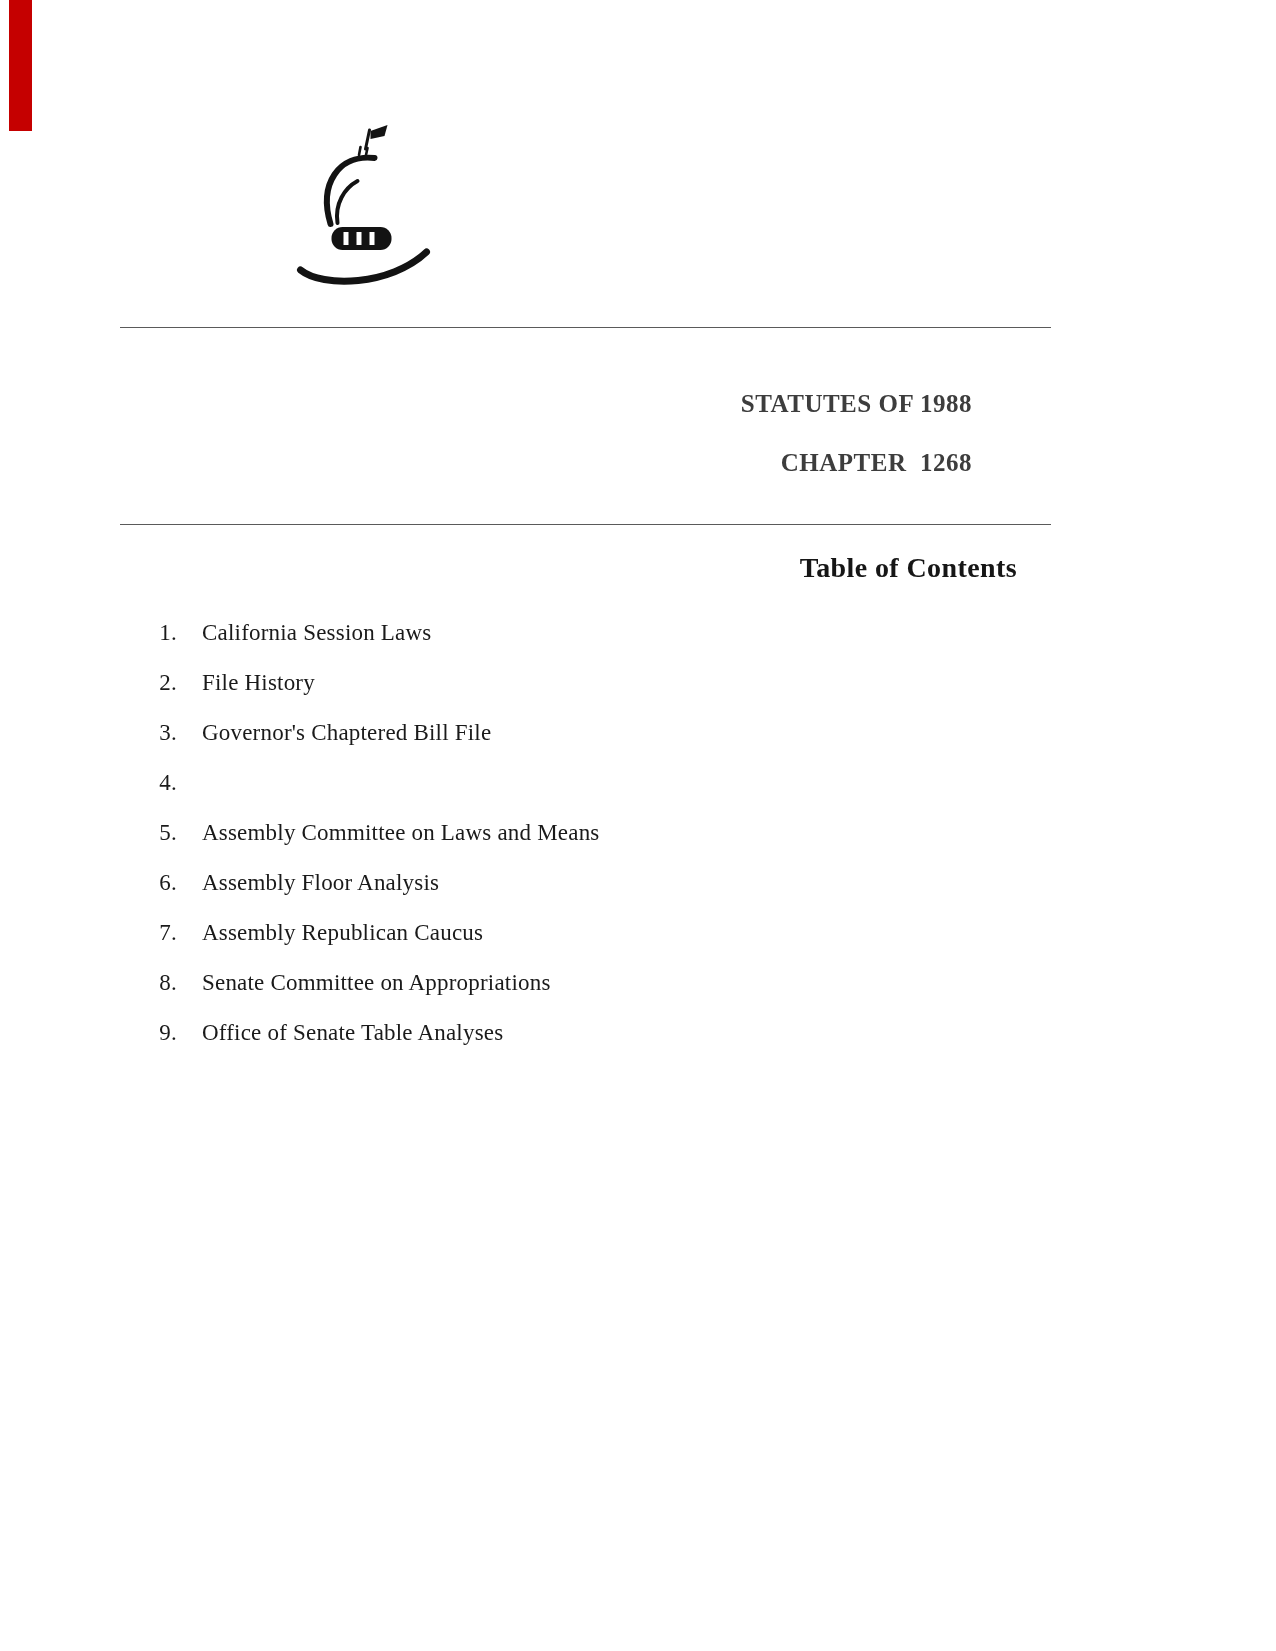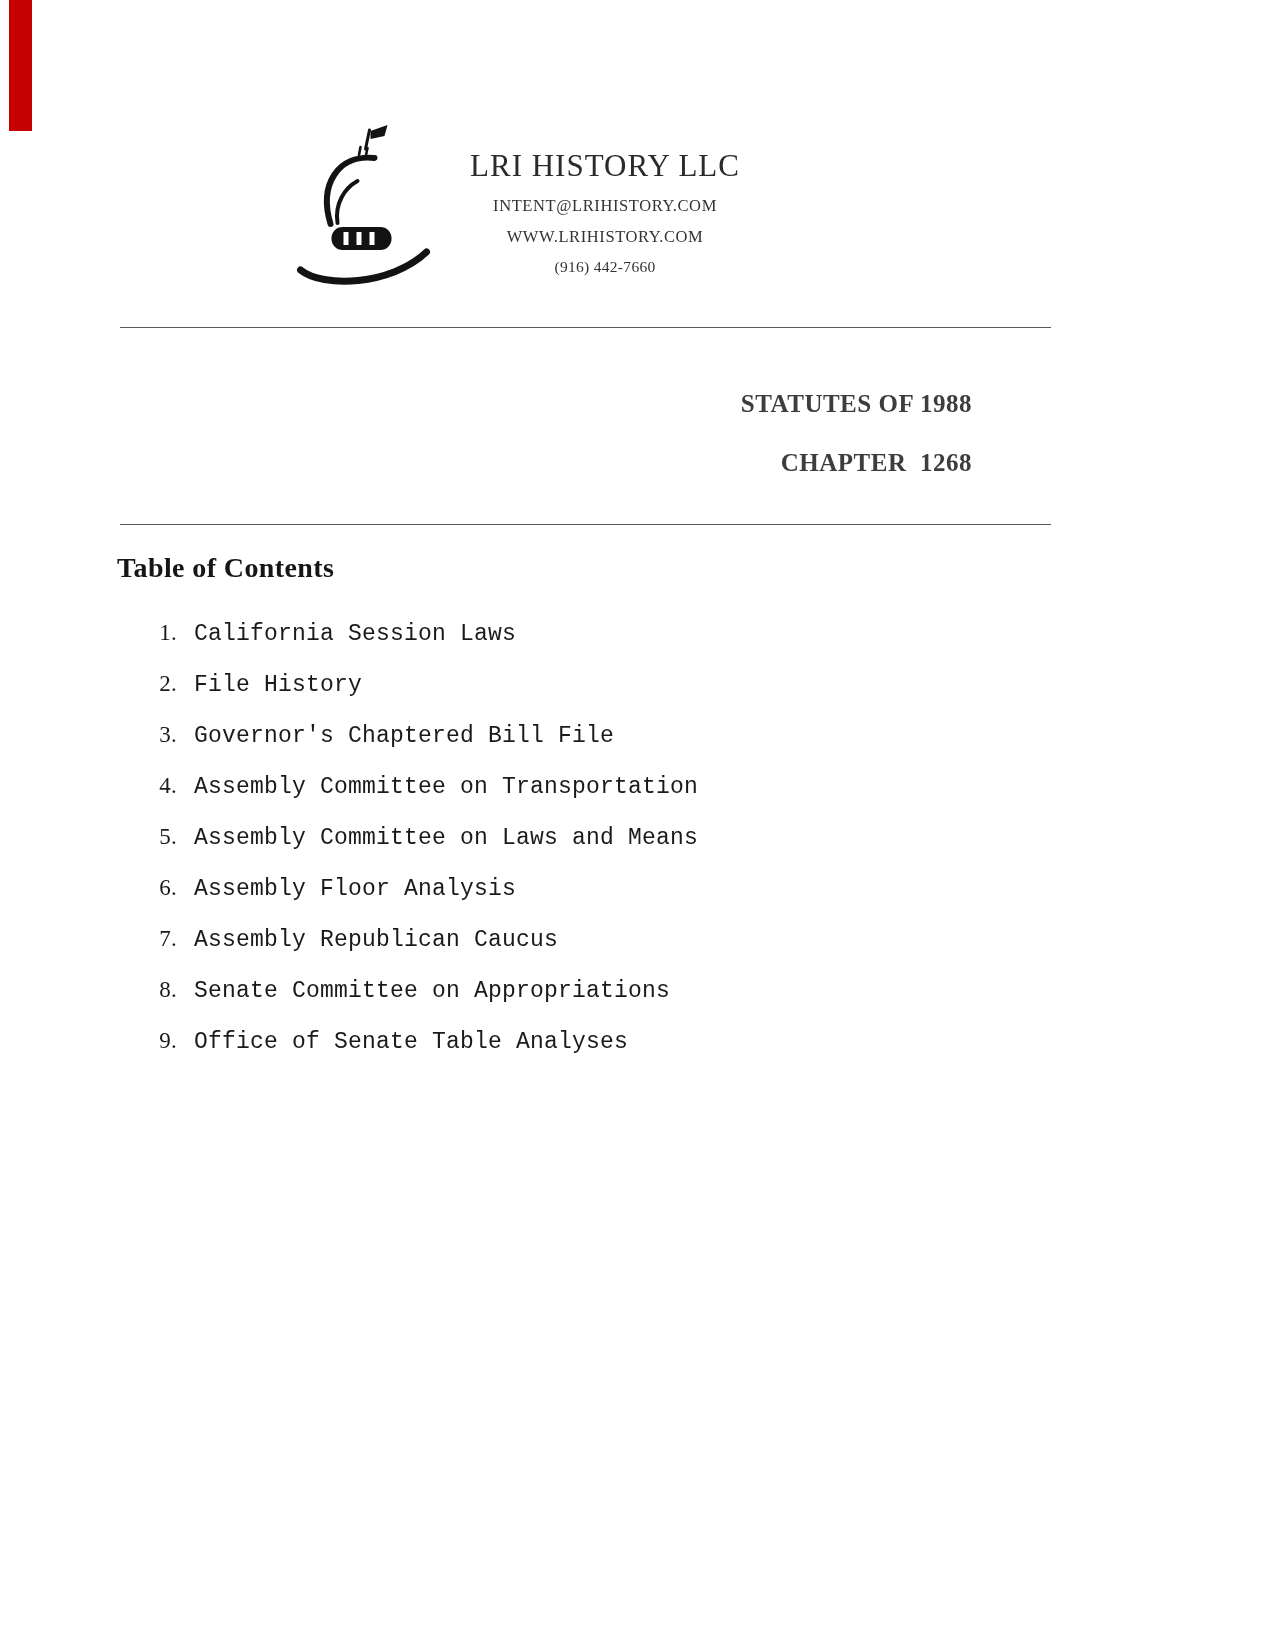--- a/index.html
+++ b/index.html
@@ -95,20 +95,21 @@
     left: 117px;
     top: 552px;
     width: 900px;
   }
   .toc-heading {
     font-size: 28px;
     font-weight: 700;
     color: #161616;
     letter-spacing: 0.4px;
     margin: 0 0 36px 0;
+    text-align: right;
   }
   .toc-list {
     margin: 0;
     padding: 0;
     list-style: none;
   }
   .toc-item {
     display: flex;
     align-items: baseline;
     font-size: 23px;
@@ -116,22 +117,21 @@
     margin-bottom: 24px;
     letter-spacing: 0.2px;
   }
   .toc-num {
     width: 38px;
     text-align: right;
     margin-left: 22px;
     flex: 0 0 auto;
   }
   .toc-label {
-    margin-left: 17px;
-    font-family: Liberation Mono, monospace;
+    margin-left: 25px;
   }
 </style>
 </head>
 <body>
 
 <div class="page">
 
   <div class="red-bar"></div>
 
   <div class="logo-wrap">
@@ -148,26 +148,20 @@
 
       <rect x="37" y="107" width="60" height="23" rx="11" fill="#131313"></rect>
       <rect x="49" y="112" width="5" height="13" fill="#ffffff"></rect>
       <rect x="62" y="112" width="5" height="13" fill="#ffffff"></rect>
       <rect x="75" y="112" width="5" height="13" fill="#ffffff"></rect>
 
       <path d="M6,150 C28,168 96,166 132,132" stroke="#131313" stroke-width="7" fill="none" stroke-linecap="round"></path>
     </svg>
   </div>
 
-  <div class="header-text">
-    <div class="company-name">LRI HISTORY LLC</div>
-    <div class="contact-line">INTENT@LRIHISTORY.COM</div>
-    <div class="contact-line">WWW.LRIHISTORY.COM</div>
-    <div class="contact-line phone">(916) 442-7660</div>
-  </div>
 
   <div class="hrule rule-1"></div>
 
   <div class="title-block">
     <p class="title-line">STATUTES OF 1988</p>
     <p class="title-line">CHAPTER  1268</p>
   </div>
 
   <div class="hrule rule-2"></div>
 
@@ -181,21 +175,20 @@
       <li class="toc-item">
         <span class="toc-num">2.</span>
         <span class="toc-label">File History</span>
       </li>
       <li class="toc-item">
         <span class="toc-num">3.</span>
         <span class="toc-label">Governor's Chaptered Bill File</span>
       </li>
       <li class="toc-item">
         <span class="toc-num">4.</span>
-        <span class="toc-label">Assembly Committee on Transportation</span>
       </li>
       <li class="toc-item">
         <span class="toc-num">5.</span>
         <span class="toc-label">Assembly Committee on Laws and Means</span>
       </li>
       <li class="toc-item">
         <span class="toc-num">6.</span>
         <span class="toc-label">Assembly Floor Analysis</span>
       </li>
       <li class="toc-item">

